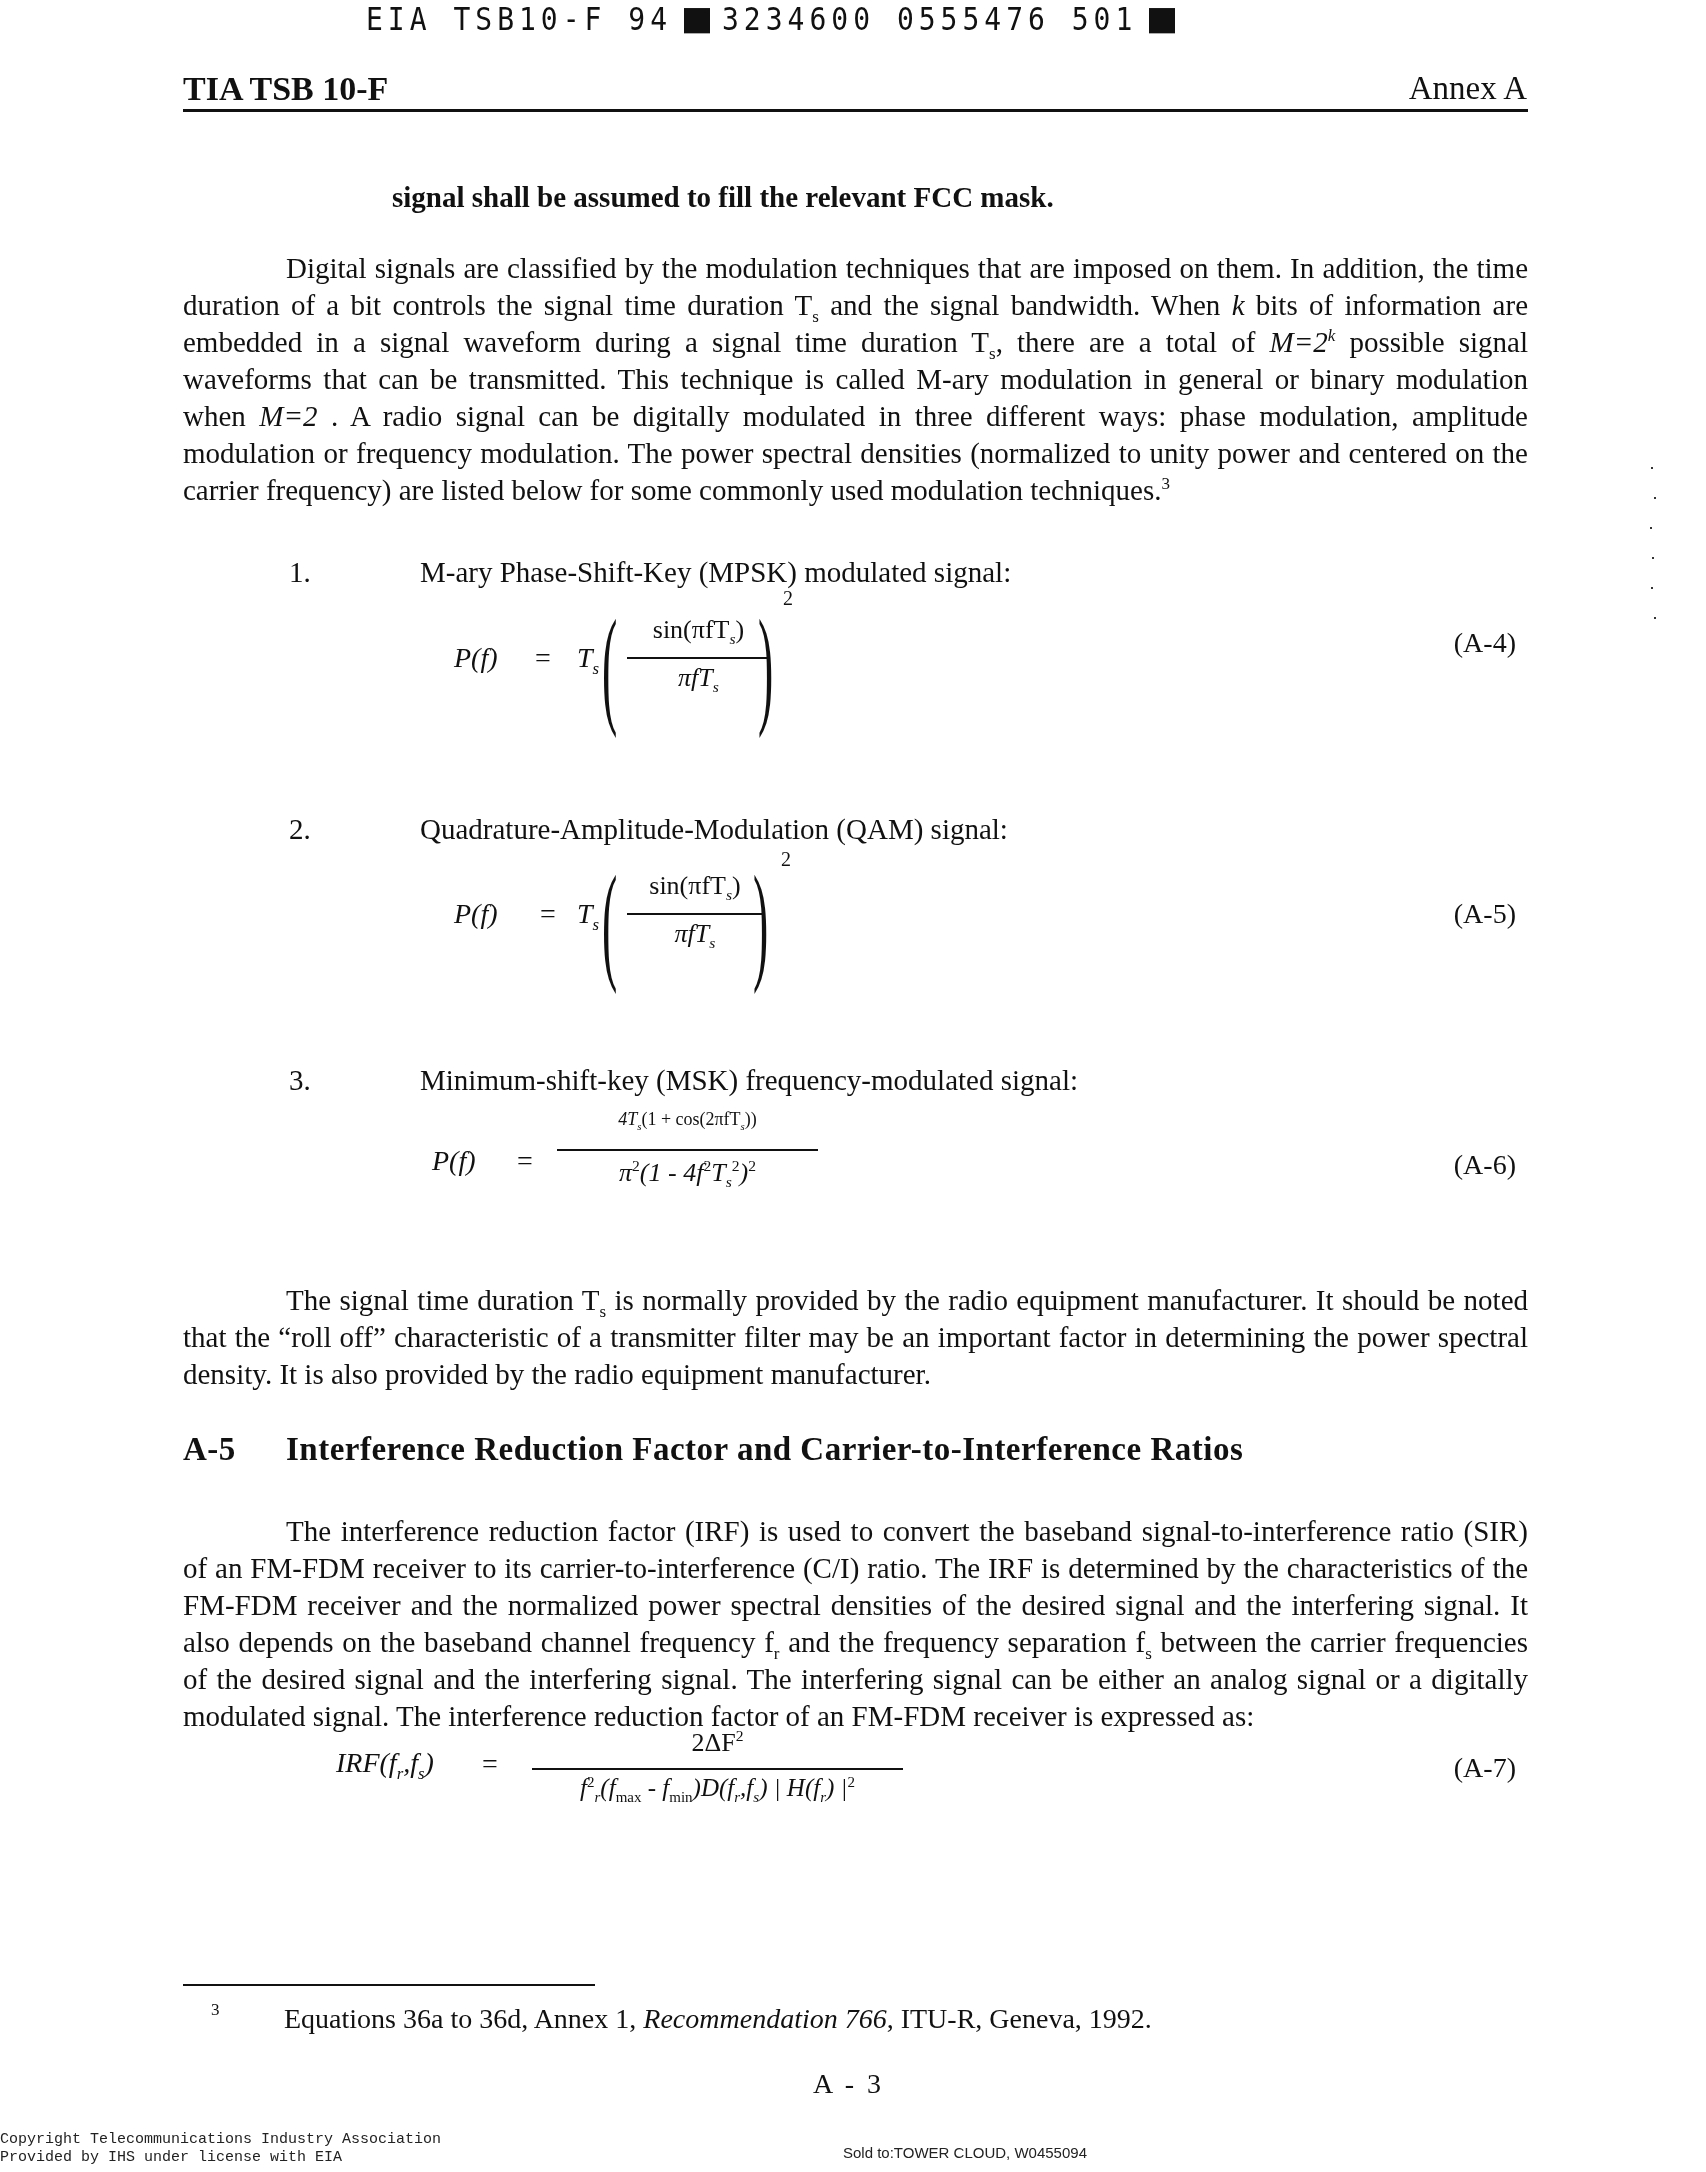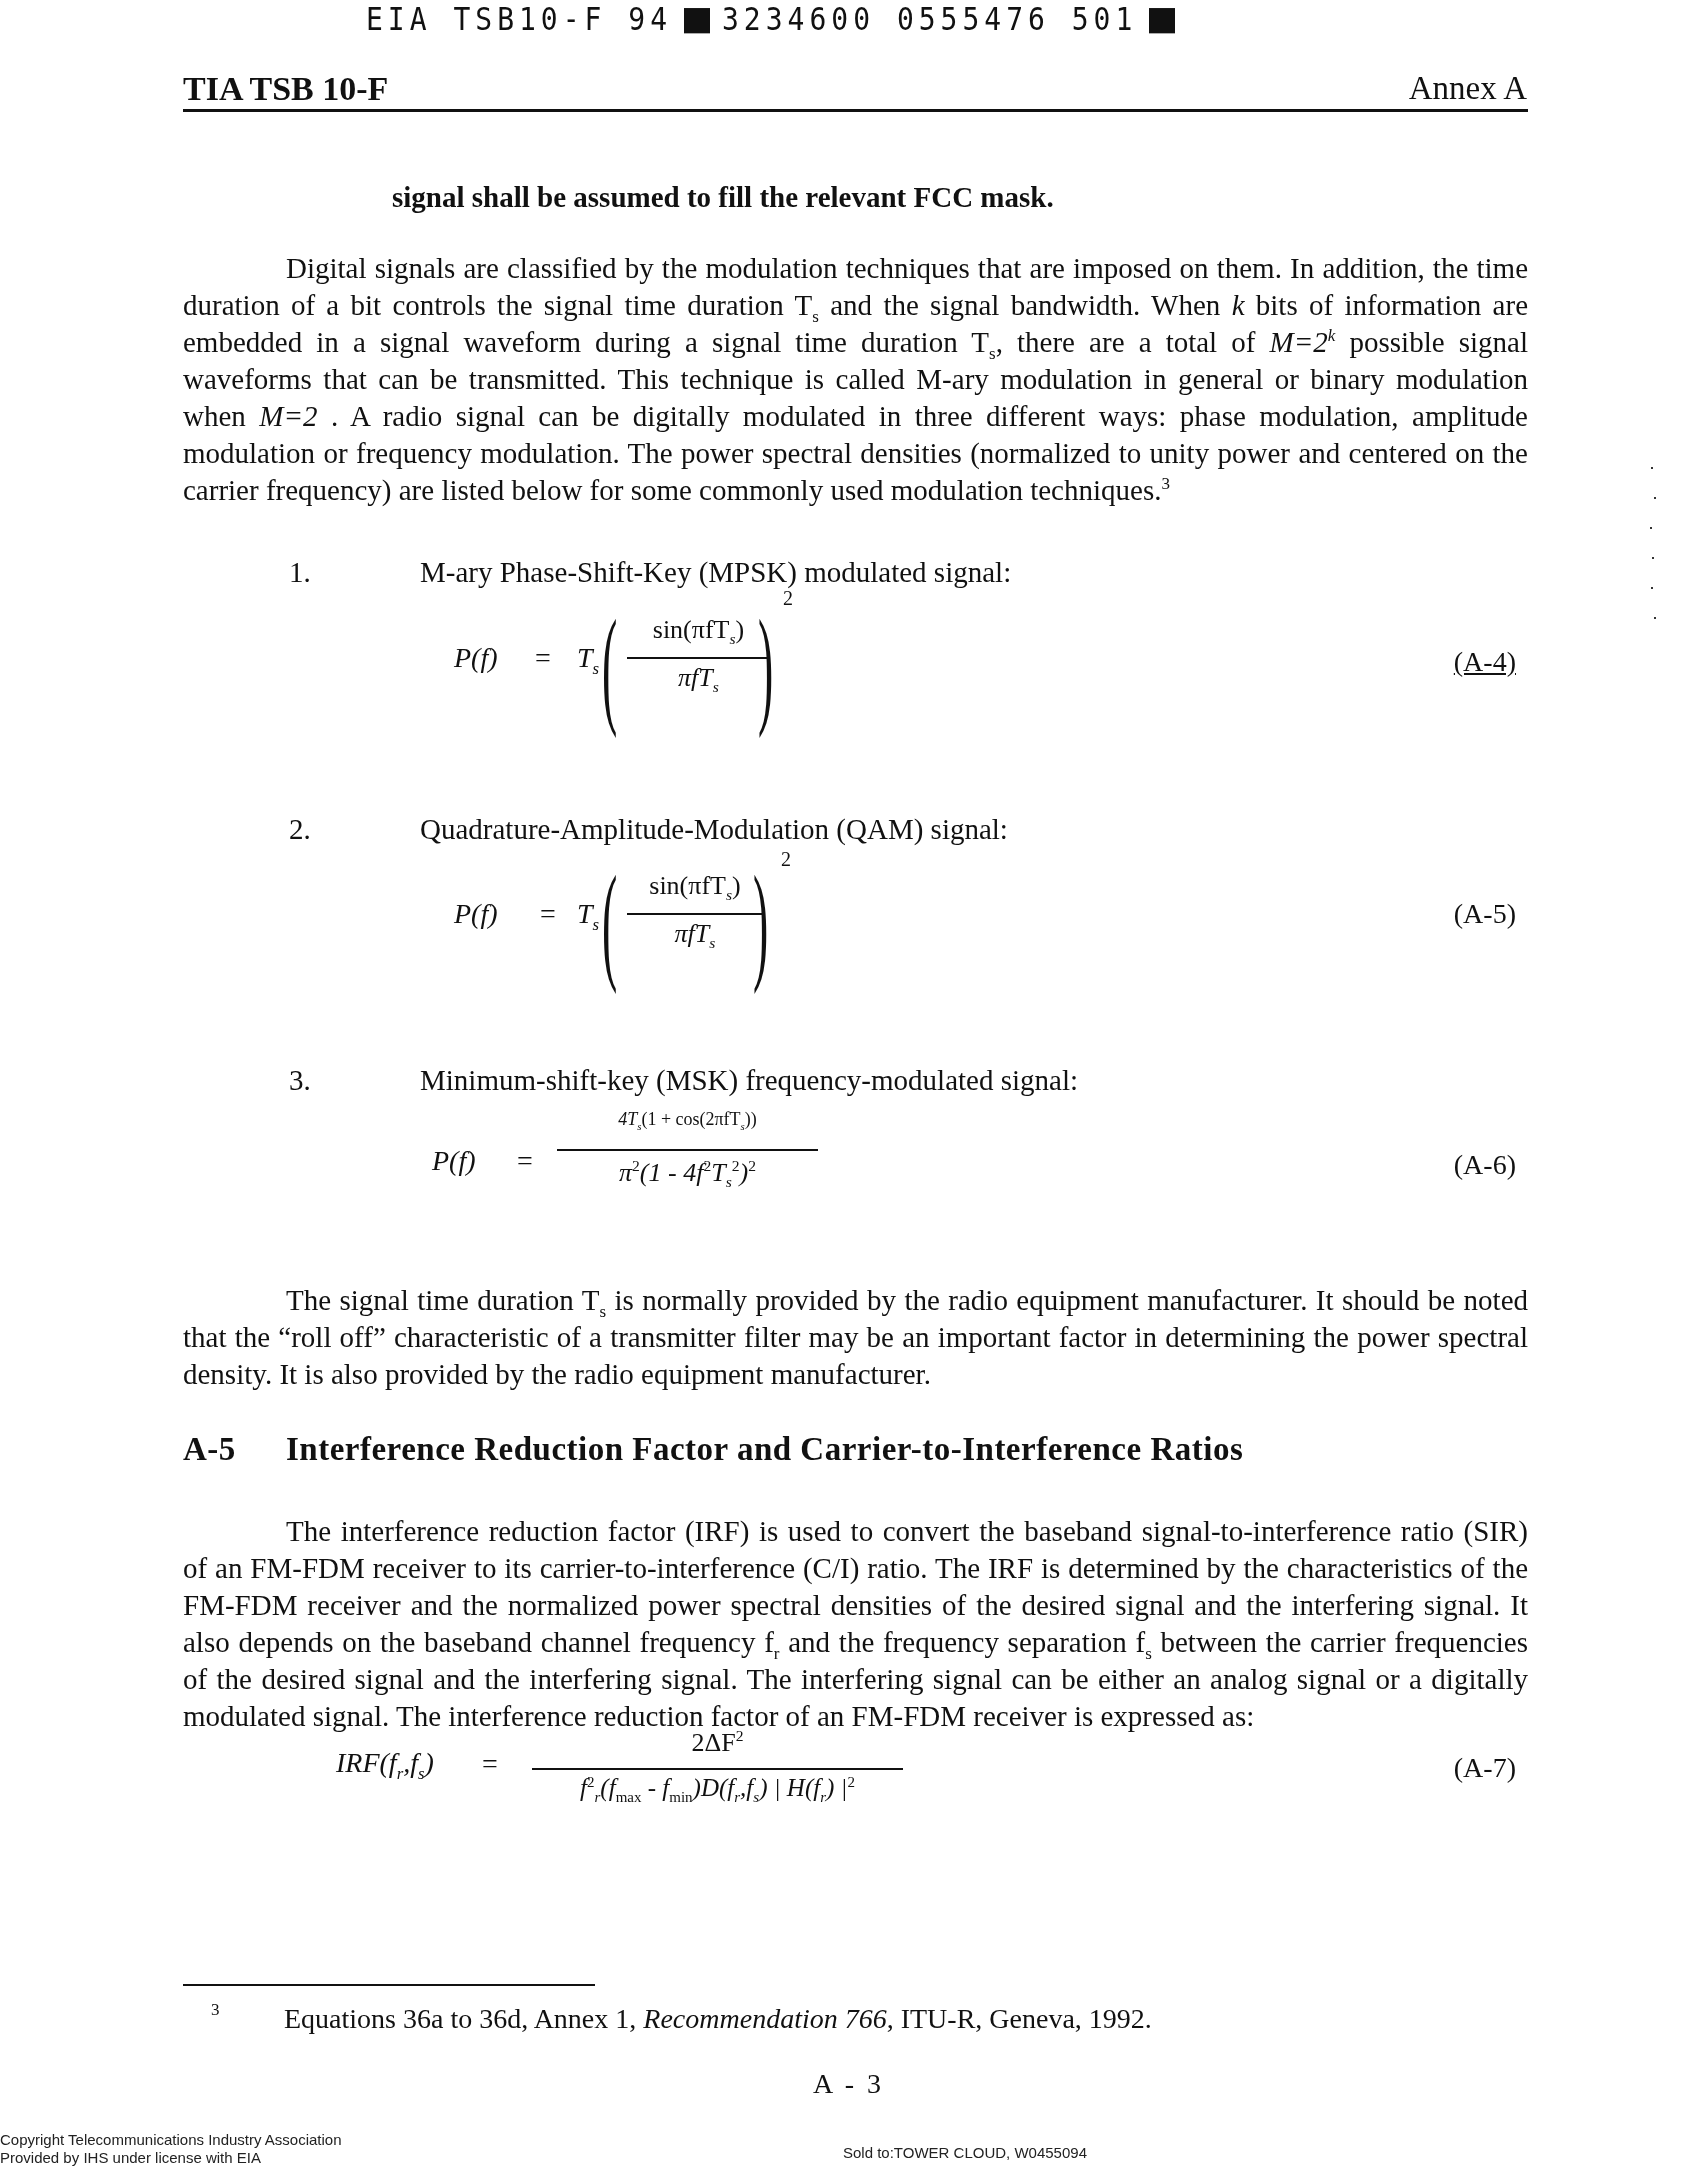--- a/index.html
+++ b/index.html
@@ -22,21 +22,21 @@
   .frac { position: absolute; text-align: center; }
   .frac-line { position: absolute; height: 2px; background: #111; }
   .paren { position: absolute; font-style: normal; font-weight: 100; color: #111; }
   .eq-num { right: 191px; font-size: 28px; font-style: normal; }
   .heading { left: 183px; top: 1431px; font-size: 33px; font-weight: bold; letter-spacing: 0.5px; }
   .heading .num { display: inline-block; width: 103px; }
   .fn-rule { left: 183px; top: 1984px; width: 412px; height: 2px; background: #111; }
   .fn-mark { left: 211px; top: 1988px; font-size: 17px; }
   .fn-text { left: 284px; top: 2003px; font-size: 28px; }
   .page-num { left: 813px; top: 2068px; font-size: 28px; letter-spacing: 3px; }
-  .copyright { left: 0px; top: 2131px; font-family: Liberation Sans, sans-serif; font-size: 15px; line-height: 18px; color: #222; white-space: pre; }
+  .copyright { left: 0px; top: 2131px; font-family: Liberation Mono, monospace; font-size: 15px; line-height: 18px; color: #222; white-space: pre; }
   .soldto { left: 843px; top: 2144px; font-family: "Liberation Sans", sans-serif; font-size: 15px; color: #222; }
   .speck { position: absolute; background: #333; }
   sub, sup { font-size: 60%; }
 </style>
 </head>
 <body>
 
 <div class="abs scanline">
   <span>EIA TSB10-F 94</span><span class="blk"></span><span>3234600 0555476 501</span><span class="blk"></span>
 </div>
@@ -60,21 +60,21 @@
   <span class="paren" style="left:602px; top:590px; font-size:131px; transform:scaleX(0.35); transform-origin:left top;">(</span>
   <div class="frac" style="left:627px; top:615px; width:143px;">
     <span class="eq" style="position:static; font-size:26px;"><span style="font-style:normal">sin(πfT</span><sub>s</sub><span style="font-style:normal">)</span></span>
   </div>
   <div class="frac-line" style="left:627px; top:657px; width:143px;"></div>
   <div class="frac" style="left:627px; top:663px; width:143px;">
     <span class="eq" style="position:static; font-size:26px;"><span>πfT</span><sub>s</sub></span>
   </div>
   <span class="paren" style="left:758px; top:590px; font-size:131px; transform:scaleX(0.35); transform-origin:left top;">)</span>
   <span class="eq" style="left:783px; top:587px; font-size:20px; font-style:normal;">2</span>
-  <span class="abs eq-num" style="top:646px;text-decoration:underline;">(A-4)</span>
+  <span class="abs eq-num" style="top:627px;">(A-4)</span>
 </div>
 
 <div class="abs item-num" style="top:813px;">2.</div>
 <div class="abs item-label" style="top:813px;">Quadrature-Amplitude-Modulation (QAM) signal:</div>
 <div>
   <span class="eq" style="left:454px; top:898px;">P(f)</span>
   <span class="eq eq-eq" style="left:540px; top:898px;">=</span>
   <span class="eq" style="left:577px; top:898px;">
     <span>T</span><sub>s</sub>
   </span>

